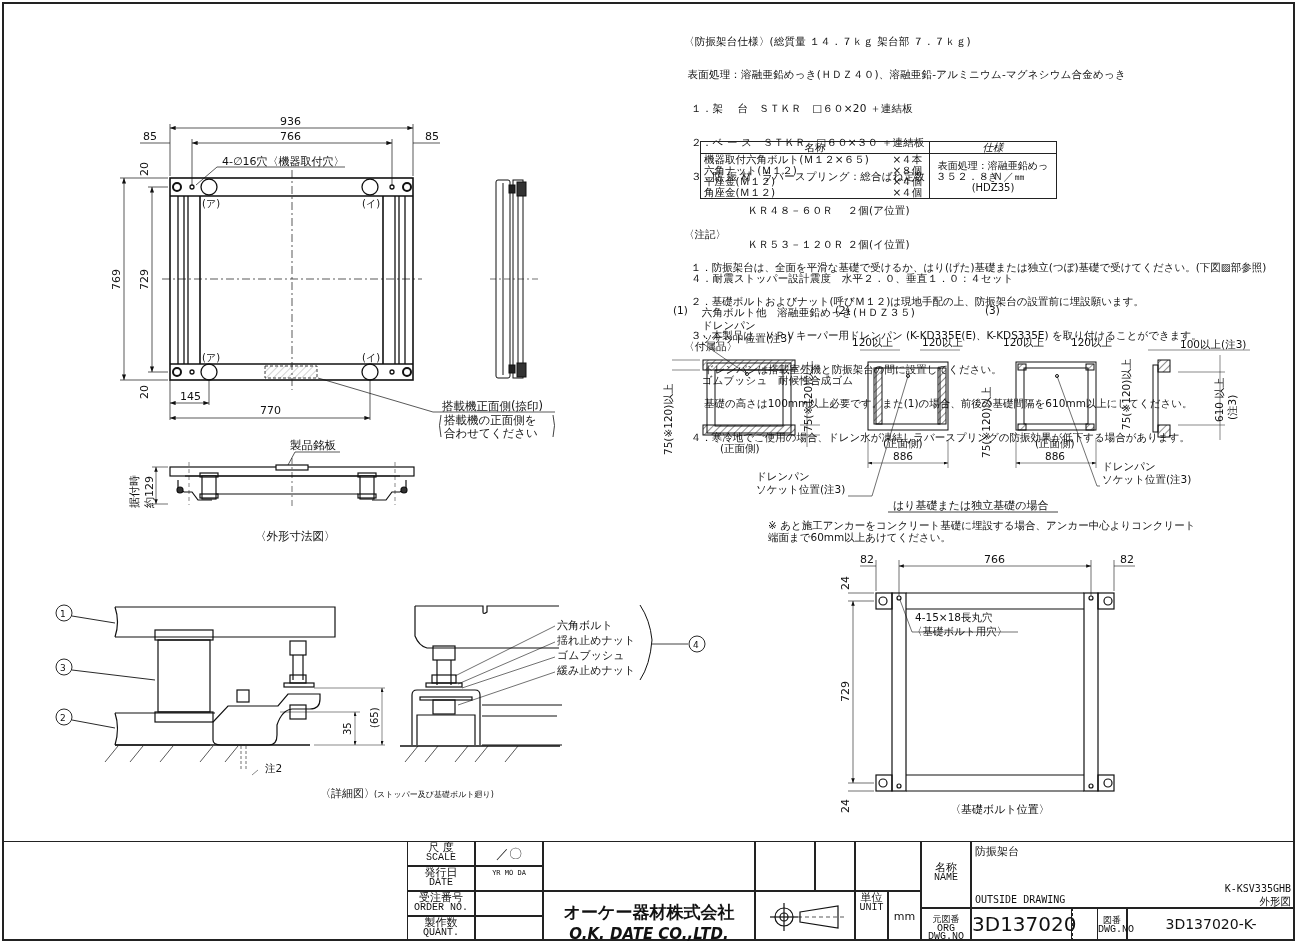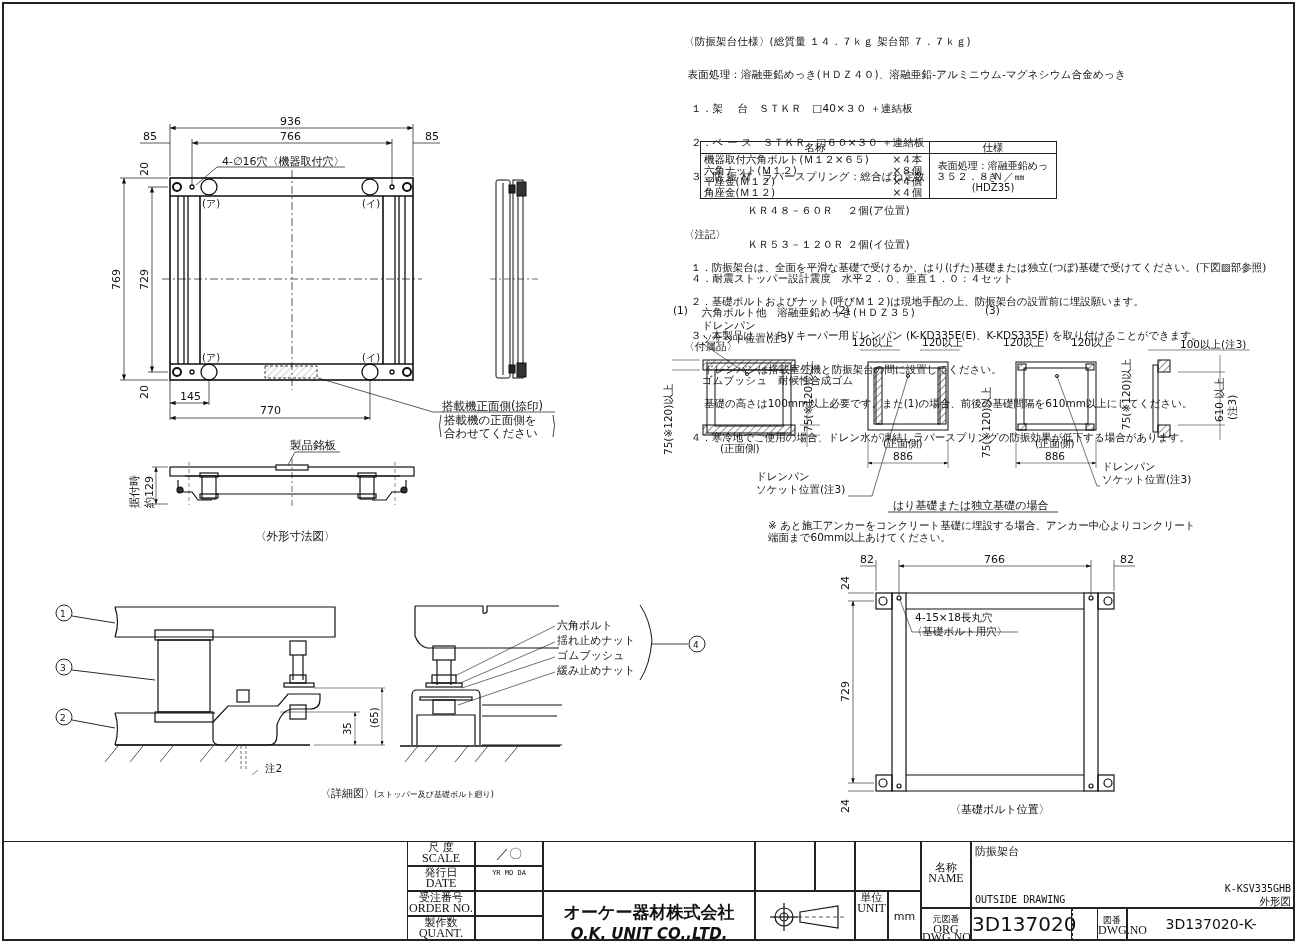--- a/index.html
+++ b/index.html
@@ -7,46 +7,46 @@
   .frame{position:absolute;left:2px;top:2px;width:1293px;height:939px;border:2px solid #222;box-sizing:border-box;}
   svg{position:absolute;left:0;top:0;}
   .t{font-family:"DejaVu Sans",sans-serif;fill:#111;}
   .spec{position:absolute;font-size:10.5px;line-height:11.3px;white-space:pre;letter-spacing:0.2px;}
   .notes{position:absolute;font-size:10.5px;line-height:11.3px;white-space:pre;}
   table.acc{position:absolute;left:700px;top:141px;border-collapse:collapse;font-size:10.5px;line-height:11px;}
   table.acc td,table.acc th{border:1px solid #222;padding:0 3px;font-weight:normal;vertical-align:top;}
   .tb{position:absolute;left:2px;top:841px;width:1211px;height:100px;}
   .cell{position:absolute;border:1px solid #222;box-sizing:border-box;text-align:center;}
   .jp{font-size:11px;line-height:12px;display:block;}
-  .en{font-size:12px;line-height:8px;display:block;font-family:Liberation Serif, serif;}
+  .en{font-size:10px;line-height:8px;display:block;font-family:Liberation Mono, monospace;}
 </style>
 </head>
 <body>
 
 <div class="frame"></div>
 
 <div class="spec" style="left:684px;top:13px;">
   <div>〈防振架台仕様〉(総質量 １４．７ｋｇ 架台部 ７．７ｋｇ)</div>
   <div> 表面処理：溶融亜鉛めっき(ＨＤＺ４０)、溶融亜鉛-アルミニウム-マグネシウム合金めっき</div>
-  <div>  １．架　 台　ＳＴＫＲ　□40×３０ ＋連結板</div>
+  <div>  １．架　 台　ＳＴＫＲ　□６０×20 ＋連結板</div>
   <div>  ２．ベ ー ス　ＳＴＫＲ　□６０×３０ ＋連結板</div>
   <div>  ３．防 振 材　ラバースプリング：総合ばね定数　３５２．８ Ｎ／㎜</div>
   <div>                  ＫＲ４８－６０Ｒ　 ２個(ア位置)</div>
   <div>                  ＫＲ５３－１２０Ｒ ２個(イ位置)</div>
   <div>  ４．耐震ストッパー設計震度　水平２．０、垂直１．０：４セット</div>
   <div>     六角ボルト他　溶融亜鉛めっき(ＨＤＺ３５)</div>
   <div>〈付属品〉</div>
   <div>     ゴムブッシュ　耐候性合成ゴム</div>
 </div>
 
 <table class="acc">
   <tbody>
       <tr>
     <th colspan="2" style="width:222px;text-align:center;">名称</th>
-    <th style="width:120px;">仕様</th>
+    <th style="width:120px;font-style:italic;">仕様</th>
   </tr>
   <tr>
     <td style="border-right:none;border-bottom:none;">機器取付六角ボルト(Ｍ１２×６５)</td>
     <td style="border-left:none;border-bottom:none;">×４本</td>
     <td rowspan="4" style="vertical-align:middle;text-align:center;font-size:10px;margin-top:18px;">
       <span>表面処理：溶融亜鉛めっき</span><br>
       <span>(HDZ35)</span>
     </td>
   </tr>
   <tr>
@@ -436,21 +436,21 @@
     </div>
   <div class="cell" style="left:473px;top:50px;width:68px;height:25px;"></div>
   <div class="cell" style="left:405px;top:75px;width:68px;height:25px;">
       <span class="jp">製作数</span>
       <span class="en">QUANT.</span>
     </div>
   <div class="cell" style="left:473px;top:75px;width:68px;height:25px;"></div>
   <div class="cell" style="left:541px;top:0;width:212px;height:50px;"></div>
   <div class="cell" style="left:541px;top:50px;width:212px;height:50px;">
     <span style="display:block;font-size:17px;font-weight:bold;line-height:24px;margin-top:8px;">オーケー器材株式会社</span>
-    <span style="display:block;font-size:15px;font-weight:bold;line-height:20px;font-style:italic;">O.K. UNIT CO.,LTD.</span>
+    <span style="display:block;font-size:15px;font-weight:bold;line-height:20px;font-style:italic;">O.K. DATE CO.,LTD.</span>
   </div>
   <div class="cell" style="left:753px;top:0;width:60px;height:50px;"></div>
   <div class="cell" style="left:813px;top:0;width:40px;height:50px;"></div>
   <div class="cell" style="left:753px;top:50px;width:100px;height:50px;">
     <svg width="100" height="50" style="position:static;">
       <g stroke="#111" fill="none" stroke-width="1.2">
         <circle cx="28" cy="25" r="9"></circle>
           <circle cx="28" cy="25" r="4"></circle>
         <line x1="14" y1="25" x2="42" y2="25"></line>
           <line x1="28" y1="11" x2="28" y2="39"></line>

